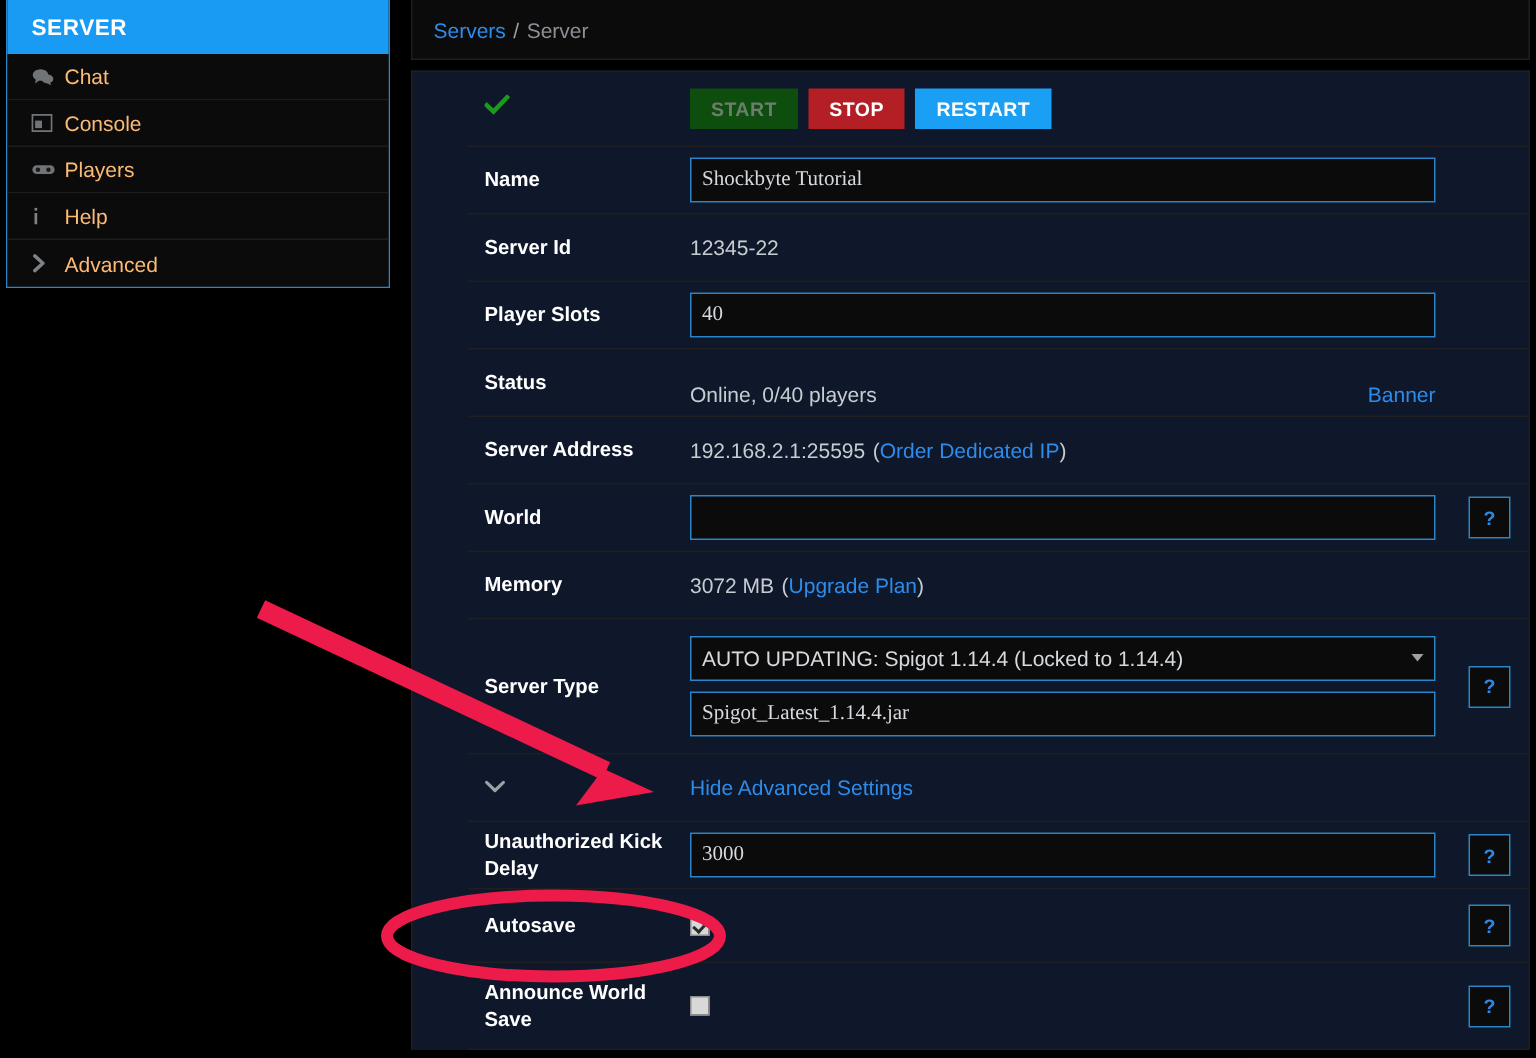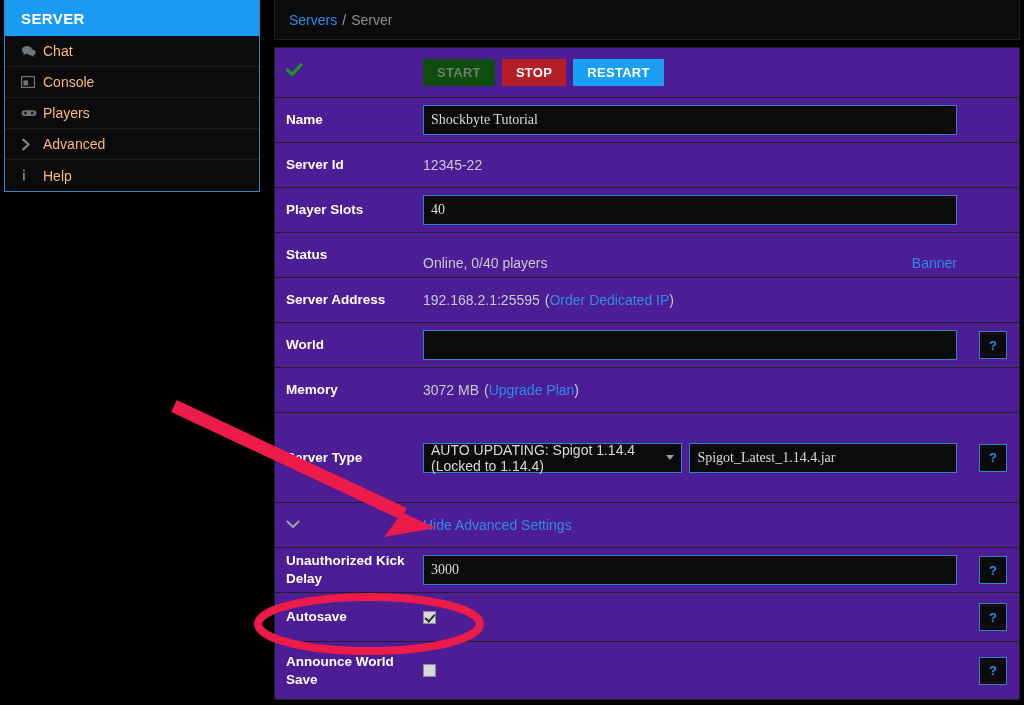--- a/index.html
+++ b/index.html
@@ -83,21 +83,22 @@
     background: #0b0b0b;
   }
   .bc-link { color: #2d8ceb; }
   .bc-sep { color: #9aa0a6; margin: 0 5px; }
 
   .panel {
     margin-top: 7px;
     border: 1px solid #1f1f1f;
     border-bottom: none;
     box-sizing: border-box;
-    background: #4c1d95;
+    background: #0f172a;
+    padding-left: 37px;
   }
   .row {
     display: flex;
     align-items: center;
     border-bottom: 1px solid #1f1f1f;
     box-sizing: border-box;
     min-height: 45px;
     padding: 0 0 0 0;
   }
   .cell-label {
@@ -209,21 +210,21 @@
     position: absolute;
     left: 3px;
     top: 0px;
     width: 4px;
     height: 8px;
     border: solid #2b2b2b;
     border-width: 0 2px 2px 0;
     transform: rotate(42deg);
   }
 
-  .two-field { display: flex; flex-direction: row; gap: 7px; width: 100%; padding: 8px 0; }
+  .two-field { display: flex; flex-direction: column; gap: 7px; width: 100%; padding: 8px 0; }
 
   
   #anno {
     position: absolute;
     left: 0; top: 0;
     width: 1024px; height: 705px;
     pointer-events: none;
   }
 </style>
 </head>
@@ -263,35 +264,35 @@
           <circle cx="4.3" cy="5.1" r="1.5" fill="#1a1a1a"></circle>
           <circle cx="11.3" cy="5.1" r="1.5" fill="#1a1a1a"></circle>
         </svg>
       </span>
       <span class="side-label">Players</span>
     </div>
 
 
     <div class="side-item">
       <span class="side-ico">
-        <svg width="11" height="13" viewBox="0 0 11 13">
-          <path d="M2.2 1.6 L7.6 6.5 L2.2 11.4" fill="none" stroke="#7d8286" stroke-width="2.3" stroke-linecap="round" stroke-linejoin="round"></path>
-        </svg>
-      </span>
-      <span class="side-label">Advanced</span>
-    </div>
-
-    <div class="side-item">
-      <span class="side-ico">
         <svg width="6" height="13" viewBox="0 0 6 13">
           <rect x="2" y="0.6" width="1.8" height="1.8" fill="#7d8286"></rect>
           <rect x="2" y="4" width="1.8" height="7.5" fill="#7d8286"></rect>
         </svg>
       </span>
       <span class="side-label">Help</span>
+    </div>
+
+    <div class="side-item">
+      <span class="side-ico">
+        <svg width="11" height="13" viewBox="0 0 11 13">
+          <path d="M2.2 1.6 L7.6 6.5 L2.2 11.4" fill="none" stroke="#7d8286" stroke-width="2.3" stroke-linecap="round" stroke-linejoin="round"></path>
+        </svg>
+      </span>
+      <span class="side-label">Advanced</span>
     </div>
   </div>
 
   <div id="content">
 
     <div class="breadcrumb">
       <span class="bc-link">Servers</span>
       <span class="bc-sep">/</span>
       <span>Server</span>
     </div>

